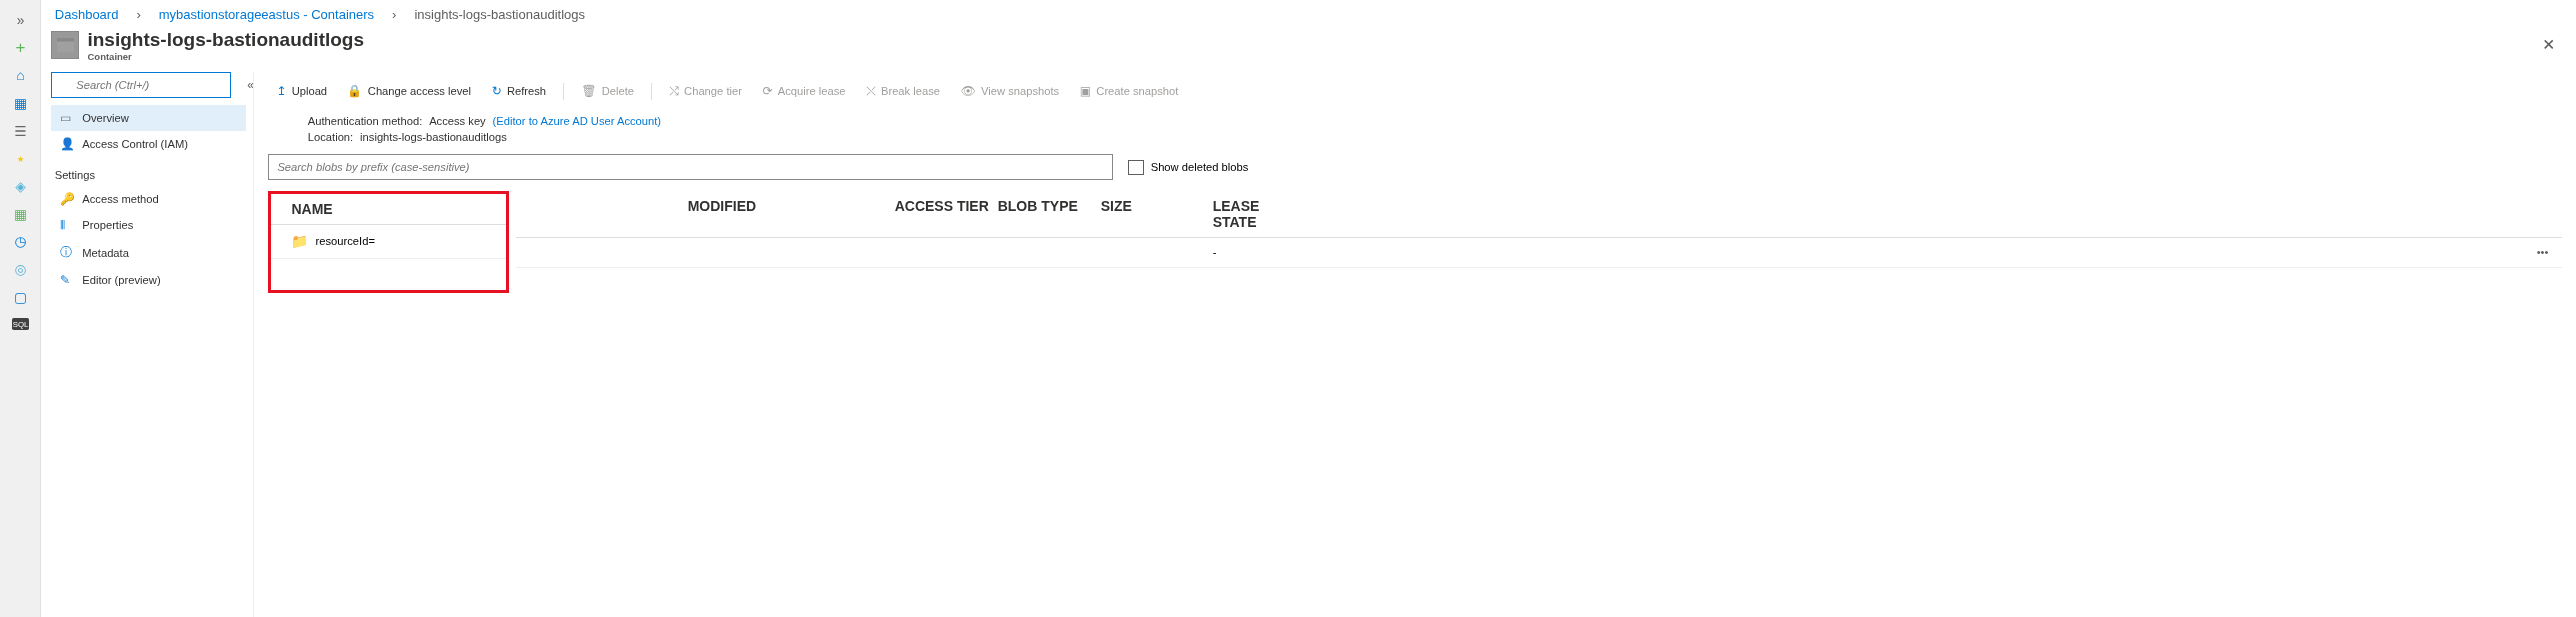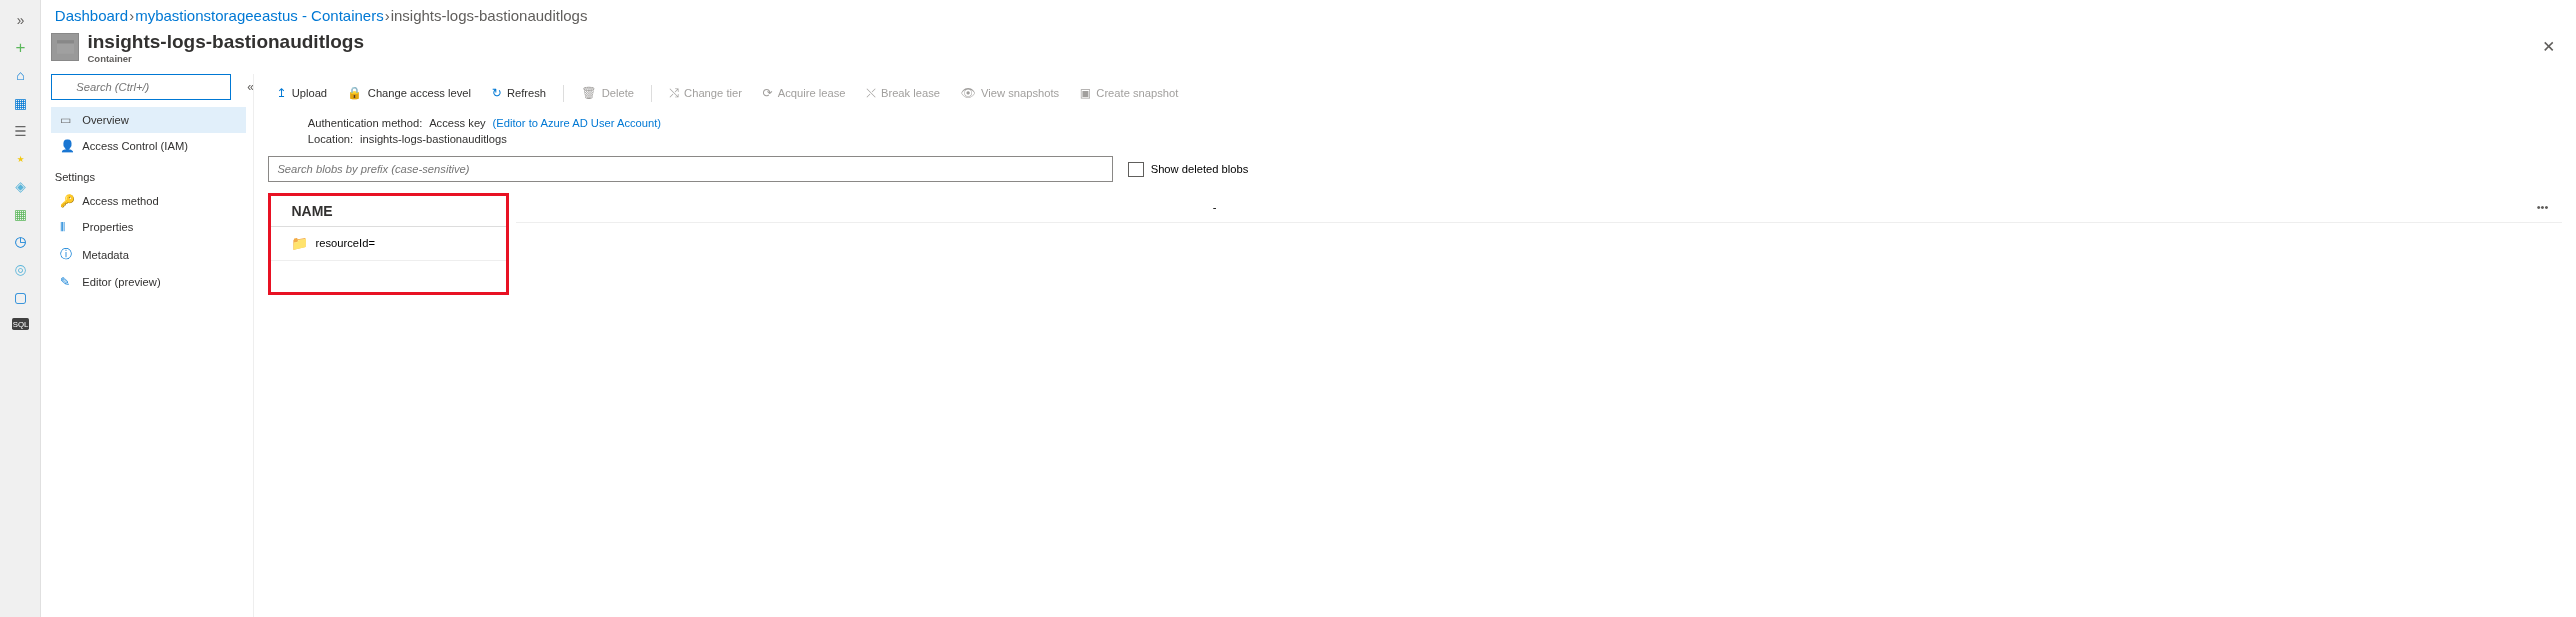--- a/index.html
+++ b/index.html
@@ -5,21 +5,21 @@
 * { margin: 0; padding: 0; box-sizing: border-box; font-family: 'Segoe UI', Arial, sans-serif; }
 body { background: #fff; display: flex; height: 618px; width: 2576px; overflow: hidden; }
 
 .left-rail { width: 41px; background: #f0f0f0; border-right: 0.9px solid #e0e0e0; display: flex; flex-direction: column; padding-top: 6.9px; }
 .left-rail-item { width: 41px; height: 27.6px; display: flex; align-items: center; justify-content: center; cursor: pointer; }
 .rail-expand { color: #605e5c; font-size: 13.8px; }
 .rail-icon { font-size: 13.8px; }
 
 .main-area { flex: 1; display: flex; flex-direction: column; }
 
-.breadcrumb-bar { padding: 6.9px 13.8px; font-size: 15px; color: #0078d4; display: flex; align-items: flex-end; gap: 1px; }
+.breadcrumb-bar { padding: 6.9px 13.8px; font-size: 13px; color: #0078d4; display: flex; align-items: flex-end; gap: 18px; }
 .breadcrumb-bar a { color: #0078d4; text-decoration: none; }
 .breadcrumb-sep { color: #605e5c; }
 .breadcrumb-current { color: #605e5c; }
 
 .header-row { display: flex; align-items: center; padding: 0 13.8px 10.3px 10.3px; }
 .header-icon { width: 27.6px; height: 27.6px; background: #999; border: 0.9px solid #888; margin-right: 8.6px; display: flex; align-items: center; justify-content: center; }
 .header-text { flex: 1; }
 .header-title { font-size: 19px; font-weight: 600; color: #323130; }
 .header-sub { font-size: 9.5px; color: #605e5c; font-weight: bold; }
 .close-x { font-size: 15.5px; color: #605e5c; cursor: pointer; padding: 6.9px; }
@@ -243,20 +243,27 @@
             </div>
             <div class="table-row-data">
               <div class="col-name" style="flex:1;">
                 <span class="folder-icon">📁</span>
                 <span>resourceId=</span>
               </div>
             </div>
             <div style="height:31px;"></div>
           </div>
           <div style="flex:1;">
+            <div class="table-header" style="padding-left:172px;">
+              <div class="col-mod">MODIFIED</div>
+              <div class="col-tier">ACCESS TIER</div>
+              <div class="col-btype">BLOB TYPE</div>
+              <div class="col-size">SIZE</div>
+              <div class="col-lease">LEASE STATE</div>
+            </div>
             <div class="table-row-data" style="padding-left:172px;">
               <div class="col-mod"></div>
               <div class="col-tier"></div>
               <div class="col-btype"></div>
               <div class="col-size"></div>
               <div class="col-lease">-</div>
               <div class="col-actions">•••</div>
             </div>
           </div>
         </div>

